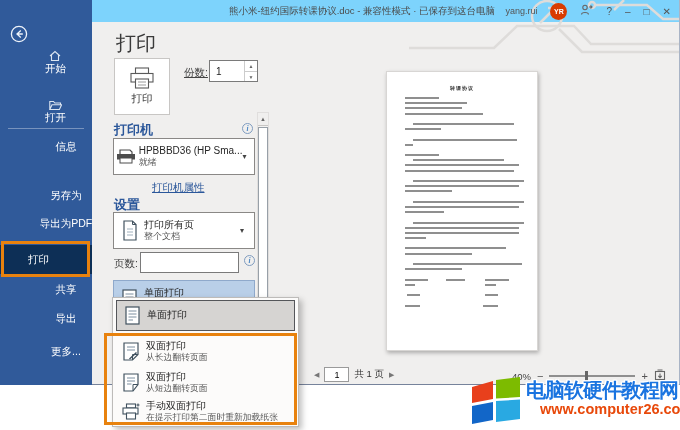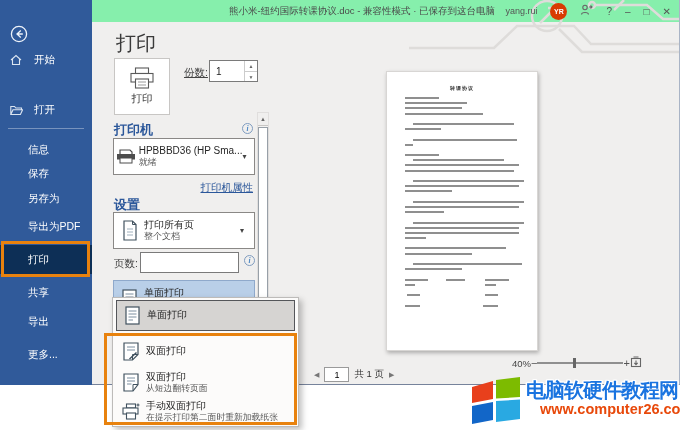--- a/index.html
+++ b/index.html
@@ -5,34 +5,34 @@
   * { box-sizing: border-box; margin: 0; padding: 0; }
   html,body { width:680px; height:430px; }
   body {
     position: relative; background:#ffffff; overflow:hidden;
     font-family:"Liberation Sans","DejaVu Sans",sans-serif;
   }
   
   .app { position:absolute; left:0; top:0; width:680px; height:385px;
          background:#f0efee; border-bottom:1.5px solid #76839b; border-right:1px solid #a9b4c6; }
   
-  .titlebar { position:absolute; left:92px; top:0; right:0; height:22px; background:#86efac; }
+  .titlebar { position:absolute; left:92px; top:0; right:0; height:22px; background:#7dd3fc; }
   .circuit { position:absolute; right:0; top:0; pointer-events:none; z-index:1; }
   .title-text { position:absolute; left:110px; top:5px; width:320px; text-align:center;
                 font-size:9.5px; color:#4a4a4a; white-space:nowrap; z-index:2; }
   .tb-right { position:absolute; right:8px; top:0; height:22px; display:flex; align-items:center;
               gap:13px; font-size:9px; color:#555; z-index:2; }
   .avatar { width:17px; height:17px; border-radius:50%; background:#d83b01; color:#fff;
             font-size:7px; font-weight:bold; display:flex; align-items:center; justify-content:center; }
   .winbtn { font-size:10px; color:#555; cursor:pointer; }
   
   .sidebar { position:absolute; left:0; top:0; width:92px; height:385px; background:#305a9a; z-index:3; }
   .back-btn { position:absolute; left:10px; top:25px; cursor:pointer; }
   .sb-item { position:absolute; left:0; width:104px; height:20px; display:flex; align-items:center;
-             color:#fff; font-size:10.5px; cursor:pointer; }
+             color:#fff; font-size:10.5px; cursor:pointer;flex-direction:column; }
   .sb-item .ic { width:17px; margin-left:10px; display:flex; }
   .sb-item .lbl { margin-left:7px; white-space:nowrap; }
   .sb-plain .lbl { margin-left:28px; }
   .sb-divider { position:absolute; left:8px; right:8px; top:128px; height:1px;
                 background:rgba(255,255,255,.35); }
   .sb-active { position:absolute; left:0; top:245px; width:92px; height:29px; background:#0d2f56;
                display:flex; align-items:center; cursor:pointer; }
   .sb-active .lbl { margin-left:28px; color:#fff; font-size:10.5px; }
   .orange-box { position:absolute; border:3px solid #e8820e; z-index:30; pointer-events:none; }
   .ob-sidebar { left:1px; top:241px; width:89px; height:36px; }
@@ -58,21 +58,21 @@
              color:#4a86c5; font-size:7.5px; font-style:italic; font-weight:bold; text-align:center;
              line-height:9px; font-family:"Liberation Serif",serif; }
   .select { position:absolute; left:21px; width:142px; height:37px; background:#fff;
             border:1px solid #8a8886; display:flex; align-items:center; cursor:pointer; }
   .select .ic { width:30px; display:flex; justify-content:center; }
   .sel-txt { flex:1; line-height:1.3; }
   .sel-l1 { font-size:10px; color:#262626; white-space:nowrap; }
   .sel-l2 { font-size:9px; color:#595959; white-space:nowrap; }
   .caret { width:14px; font-size:8px; color:#444; }
   .sides-open { background:#b9cfe8; border-color:#8fa9cb; }
-  .props-link { position:absolute; left:60px; top:159px; width:101px; text-align:right;
+  .props-link { position:absolute; left:60px; top:159px; width:101px; 
                 font-size:10.5px; color:#2b579a; text-decoration:underline; cursor:pointer; }
   .pages-label { position:absolute; left:22px; top:235px; font-size:10.5px; color:#444; }
   .pages-input { position:absolute; left:48px; top:230px; width:99px; height:21px; background:#fff;
                  border:1px solid #7a7a7a; font-size:10px; padding-left:5px; outline:none;
                  font-family:inherit; }
   
   .scroll { position:absolute; left:257px; top:112px; width:12px; height:273px; background:#f3f2f1;
             border:1px solid #e0dedd; z-index:2; }
   .scroll .btn { height:13px; background:#f0efee; border-bottom:1px solid #c8c6c4; font-size:6px;
                  color:#666; text-align:center; line-height:12px; cursor:pointer; }
@@ -94,21 +94,21 @@
           border:1px solid #d8d6d4; box-shadow:1px 2px 4px rgba(0,0,0,.28); padding:13px 10px; }
   .doc-title { text-align:center; font-size:5px; font-weight:bold; color:#333; margin-bottom:6px;
                letter-spacing:1px; }
   .dl-row { position:relative; height:2px; margin-bottom:3.2px; }
   .dl-seg { position:absolute; top:0; height:100%; background:#8f8f8f; }
   .pagenav { position:absolute; left:44px; top:345px; display:flex; align-items:center; gap:5px; }
   .nav-arrow { font-size:7px; color:#777; cursor:pointer; }
   .nav-input { width:25px; height:15px; border:1px solid #9a9a9a; background:#fff; font-size:9px;
                text-align:center; outline:none; font-family:inherit; }
   .nav-total { font-size:9.5px; color:#333; }
-  .zoombar { position:absolute; left:242px; top:332px; display:flex; align-items:center; }
+  .zoombar { position:absolute; left:242px; top:345px; display:flex; align-items:center; gap:6px; }
   .zoom-level { font-size:9.5px; color:#444; }
   .zoom-btn { font-size:11px; color:#555; cursor:pointer; line-height:10px; }
   .zoom-track { position:relative; width:86px; height:2px; background:#8f8f8f; cursor:pointer; }
   .zoom-thumb { position:absolute; left:36px; top:-4px; width:3px; height:10px; background:#666;
                 cursor:grab; }
   
   .wm-flag { position:absolute; left:470px; top:377px; z-index:40; }
   .wm-name { position:absolute; left:526px; top:377px; z-index:40; font-size:20px; font-weight:bold;
              color:#1a74e0; letter-spacing:-1px; white-space:nowrap;
              text-shadow:-1.5px 0 #fff,1.5px 0 #fff,0 -1.5px #fff,0 1.5px #fff,
@@ -172,23 +172,20 @@
         <svg width="13" height="11" viewBox="0 0 13 11" fill="none" stroke="#dbe5f1" stroke-width="1.1">
           <path d="M.8 9.5 V1.5 H4.5 L5.8 3 H11.5 V4.6 M.8 9.5 L3 4.8 H12.6 L10.4 9.5 Z"></path>
           </svg>
       </span>
       <span class="lbl">打开</span>
     </div>
     <div class="sb-divider"></div>
     <div class="sb-item sb-plain" style="top:140px">
       <span class="lbl">信息</span>
       </div>
-    <div class="sb-item sb-plain" style="top:164px">
-      <span class="lbl">保存</span>
-      </div>
     <div class="sb-item sb-plain" style="top:189px">
       <span class="lbl">另存为</span>
       </div>
     <div class="sb-item sb-plain" style="top:217px">
       <span class="lbl">导出为PDF</span>
       </div>
     <div class="sb-active">
       <span class="lbl">打印</span>
       </div>
     <div class="sb-item sb-plain" style="top:283px">
@@ -432,20 +429,21 @@
       <span class="ic">
         <svg width="16" height="19" viewBox="0 0 16 19">
           <path d="M1 1 H15 V12.5 L9.5 18 H1 Z" fill="#fff" stroke="#41525f" stroke-width="1.2"></path>
           <path d="M15 12.5 H9.5 V18" fill="none" stroke="#41525f" stroke-width="1"></path>
           <path d="M4 5 H12 M4 8 H12" stroke="#7c8fa0" stroke-width="1"></path>
           <path d="M13.5 10.5 L6.5 17" stroke="#41525f" stroke-width="1.4"></path>
         </svg>
       </span>
       <span class="mi-txt">
         <div class="mi-l1">双面打印</div>
+        <div class="mi-l2">从长边翻转页面</div>
       </span>
     </div>
     <div class="mi" style="top:69px">
       <span class="ic">
         <svg width="16" height="19" viewBox="0 0 16 19">
           <path d="M1 1 H15 V11.5 L10 18 H1 Z" fill="#fff" stroke="#41525f" stroke-width="1.2"></path>
           <path d="M15 11.5 H10 V18" fill="none" stroke="#41525f" stroke-width="1"></path>
           <path d="M4 5 H12 M4 8 H12 M4 11 H8.5" stroke="#7c8fa0" stroke-width="1"></path>
         </svg>
       </span>

